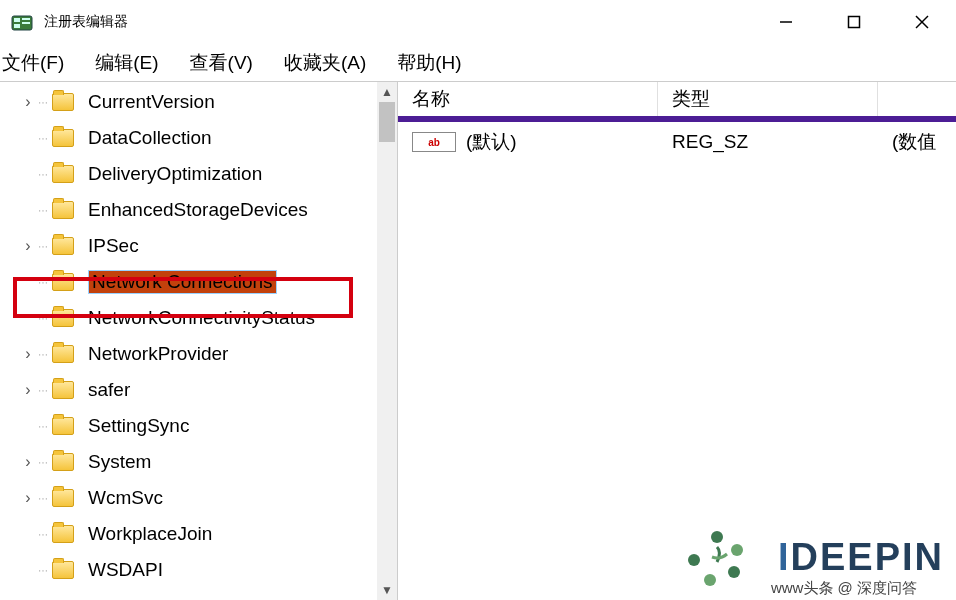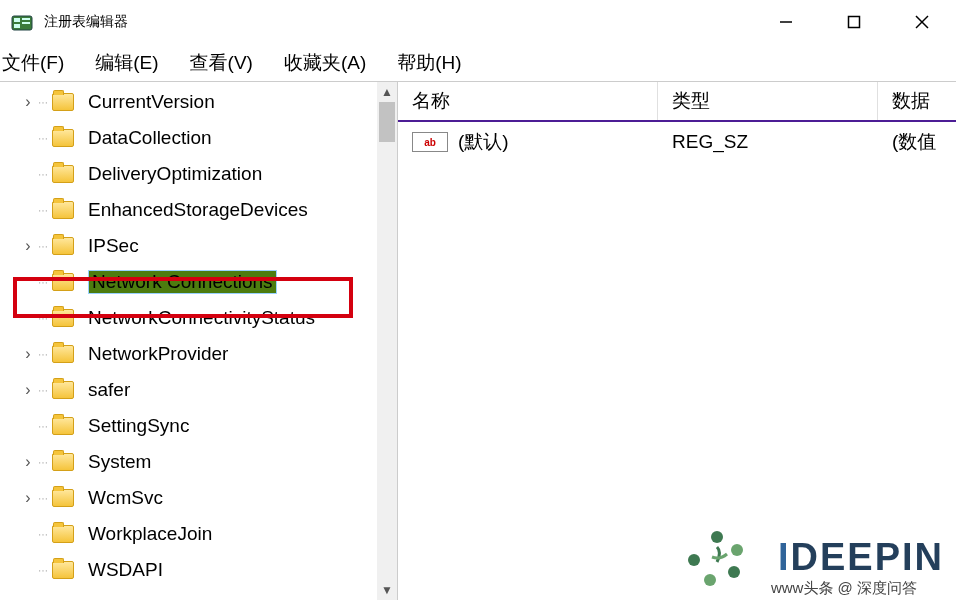--- a/index.html
+++ b/index.html
@@ -119,63 +119,63 @@
       position: absolute;
       top: -4px; left: 0;
       width: 9px; height: 4px;
       background: #f5c43b;
       border: 1px solid #d4a018;
       border-bottom: none;
       border-radius: 2px 2px 0 0;
     }
     .tree-label { white-space: nowrap; }
     .selected .tree-label {
-      background: #4d7c0f;
+      background: #c2410c;
       border: 1px solid #99d1ff;
       padding: 0 3px;
     }
     .red-box {
       position: absolute;
       left: 13px;
       top: 195px;
       width: 340px;
       height: 41px;
       border: 4px solid #d4000f;
       pointer-events: none;
     }
     .list-pane {
       flex: 1;
       position: relative;
     }
     .list-header {
       height: 40px;
       display: flex;
       align-items: center;
-      border-bottom: 2px solid #4c1d95;
+      border-bottom: 6px solid #4c1d95;
       font-size: 19px;
     }
     .list-header > div {
       padding-left: 14px;
       border-right: 1px solid #e0e0e0;
       height: 100%;
       display: flex;
       align-items: center;
     }
     .col-name { width: 260px; }
     .col-type { width: 220px; }
     .col-data { flex: 1; border-right: none !important; }
     .list-row {
       height: 40px;
       display: flex;
       align-items: center;
       font-size: 19px;
     }
     .list-row > div { padding-left: 14px; }
     .value-icon {
-      width: 36px; height: 20px;
+      width: 44px; height: 20px;
       border: 1px solid #888;
       background: #fff;
       margin-right: 10px;
       display: inline-flex;
       align-items: center;
       justify-content: center;
       font-size: 10px;
       font-weight: bold;
       flex-shrink: 0;
     }
@@ -343,21 +343,20 @@
       <div class="arrow">▲</div>
       <div class="thumb"></div>
       <div class="arrow" style="margin-top:auto">▼</div>
     </div>
   </div>
 
   <div class="list-pane">
     <div class="list-header">
       <div class="col-name">名称</div>
       <div class="col-type">类型</div>
-      <div class="col-data">数据</div>
     </div>
     <div id="list-body">
         <div class="list-row">
           <div class="col-name" style="display: flex; align-items: center;">
             <span class="value-icon sz">ab</span>
             <span>(默认)</span>
           </div>
           <div class="col-type">REG_SZ</div>
           <div class="col-data">(数值</div>
         </div>

